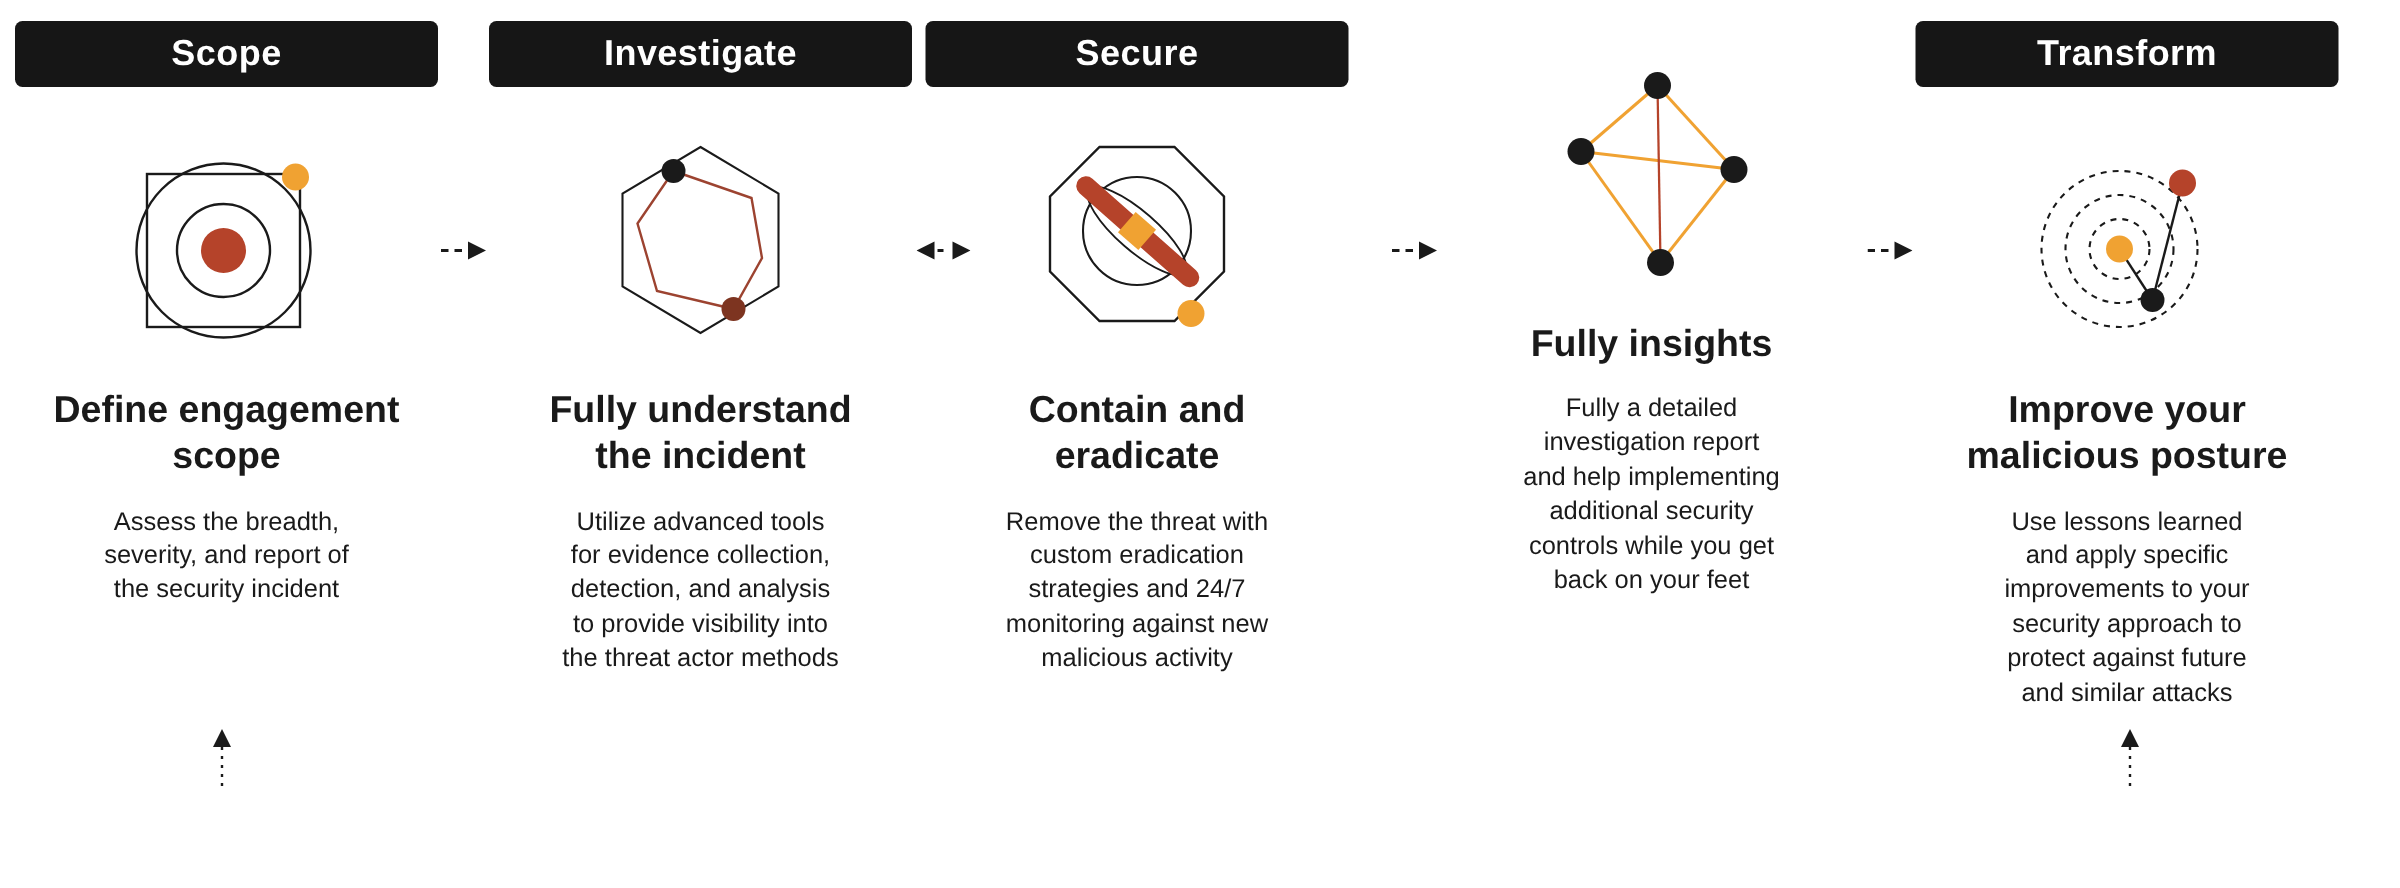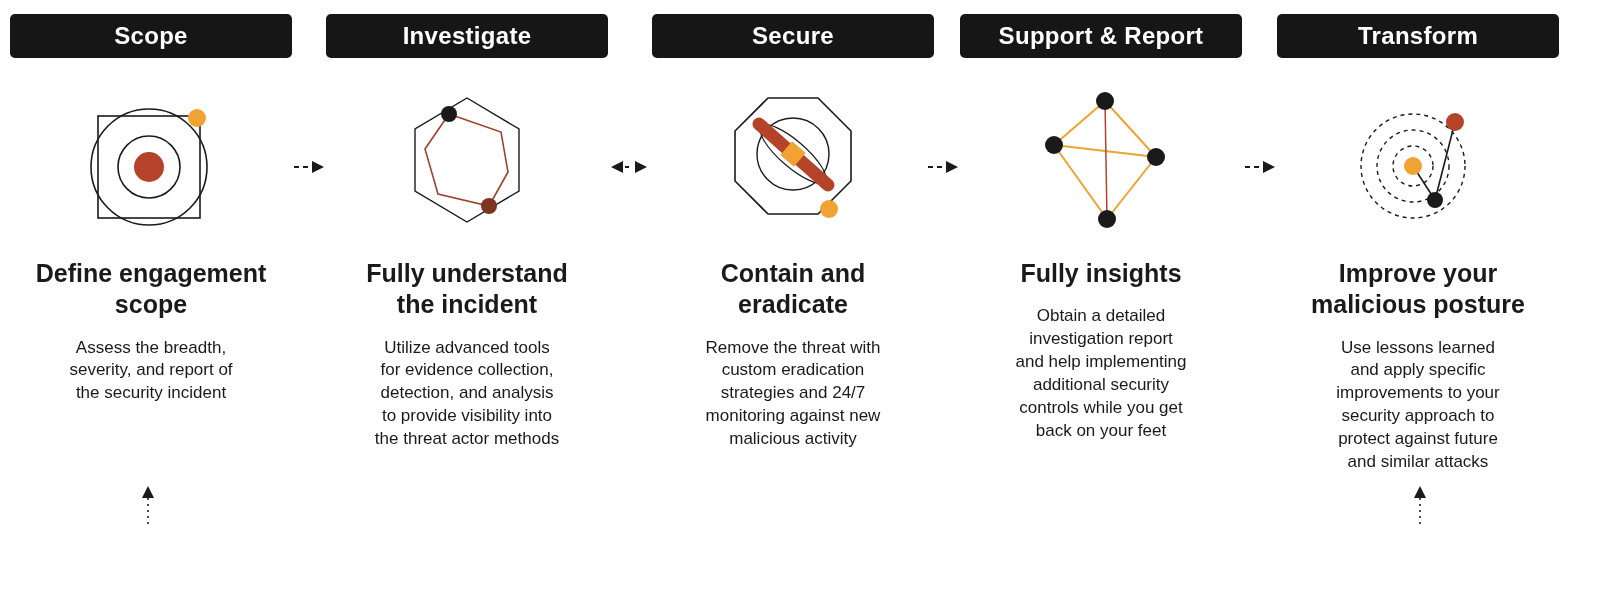--- a/index.html
+++ b/index.html
@@ -105,21 +105,21 @@
     </div>
     <h3 class="stage-title">Fully understand
 the incident</h3>
     <p class="stage-desc">Utilize advanced tools
 for evidence collection,
 detection, and analysis
 to provide visibility into
 the threat actor methods</p>
   </section>
 
-  <section class="stage" style="left:648px">
+  <section class="stage" style="left:613px">
     <div class="stage-header">
       <span>Secure</span>
     </div>
     <div class="icon-wrap">
       <svg width="150" height="150" viewBox="0 0 150 150" aria-hidden="true">
         <polygon points="50,10 100,10 133,43 133,93 100,126 50,126 17,93 17,43" fill="none" stroke="#1a1a1a" stroke-width="1.6"></polygon>
         <circle cx="75" cy="66" r="36" fill="none" stroke="#1a1a1a" stroke-width="1.4"></circle>
         <ellipse cx="75" cy="66" rx="42" ry="13" fill="none" stroke="#1a1a1a" stroke-width="1.2" transform="rotate(41 75 66)"></ellipse>
         <line x1="41" y1="36" x2="110" y2="97" stroke="#b5432a" stroke-width="13" stroke-linecap="round"></line>
         <rect x="66" y="57" width="18" height="18" fill="#f0a232" transform="rotate(41 75 66)"></rect>
@@ -129,39 +129,36 @@
     <h3 class="stage-title">Contain and
 eradicate</h3>
     <p class="stage-desc">Remove the threat with
 custom eradication
 strategies and 24/7
 monitoring against new
 malicious activity</p>
   </section>
 
   <section class="stage" style="left:956px">
-    <div class="stage-header">
-      <span>Support &amp; Report</span>
-    </div>
     <div class="icon-wrap">
       <svg width="150" height="150" viewBox="0 0 150 150" aria-hidden="true">
         <line x1="79" y1="13" x2="28" y2="57" stroke="#f0a232" stroke-width="2"></line>
         <line x1="79" y1="13" x2="130" y2="69" stroke="#f0a232" stroke-width="2"></line>
         <line x1="28" y1="57" x2="81" y2="131" stroke="#f0a232" stroke-width="2"></line>
         <line x1="130" y1="69" x2="81" y2="131" stroke="#f0a232" stroke-width="2"></line>
         <line x1="28" y1="57" x2="130" y2="69" stroke="#f0a232" stroke-width="2"></line>
         <line x1="79" y1="13" x2="81" y2="131" stroke="#b5432a" stroke-width="1.5"></line>
         <circle cx="79" cy="13" r="9" fill="#1a1a1a"></circle>
         <circle cx="28" cy="57" r="9" fill="#1a1a1a"></circle>
         <circle cx="130" cy="69" r="9" fill="#1a1a1a"></circle>
         <circle cx="81" cy="131" r="9" fill="#1a1a1a"></circle>
       </svg>
     </div>
     <h3 class="stage-title">Fully insights</h3>
-    <p class="stage-desc">Obtain a detailed
+    <p class="stage-desc">Fully a detailed
 investigation report
 and help implementing
 additional security
 controls while you get
 back on your feet</p>
   </section>
 
   <section class="stage" style="left:1273px">
     <div class="stage-header">
       <span>Transform</span>

